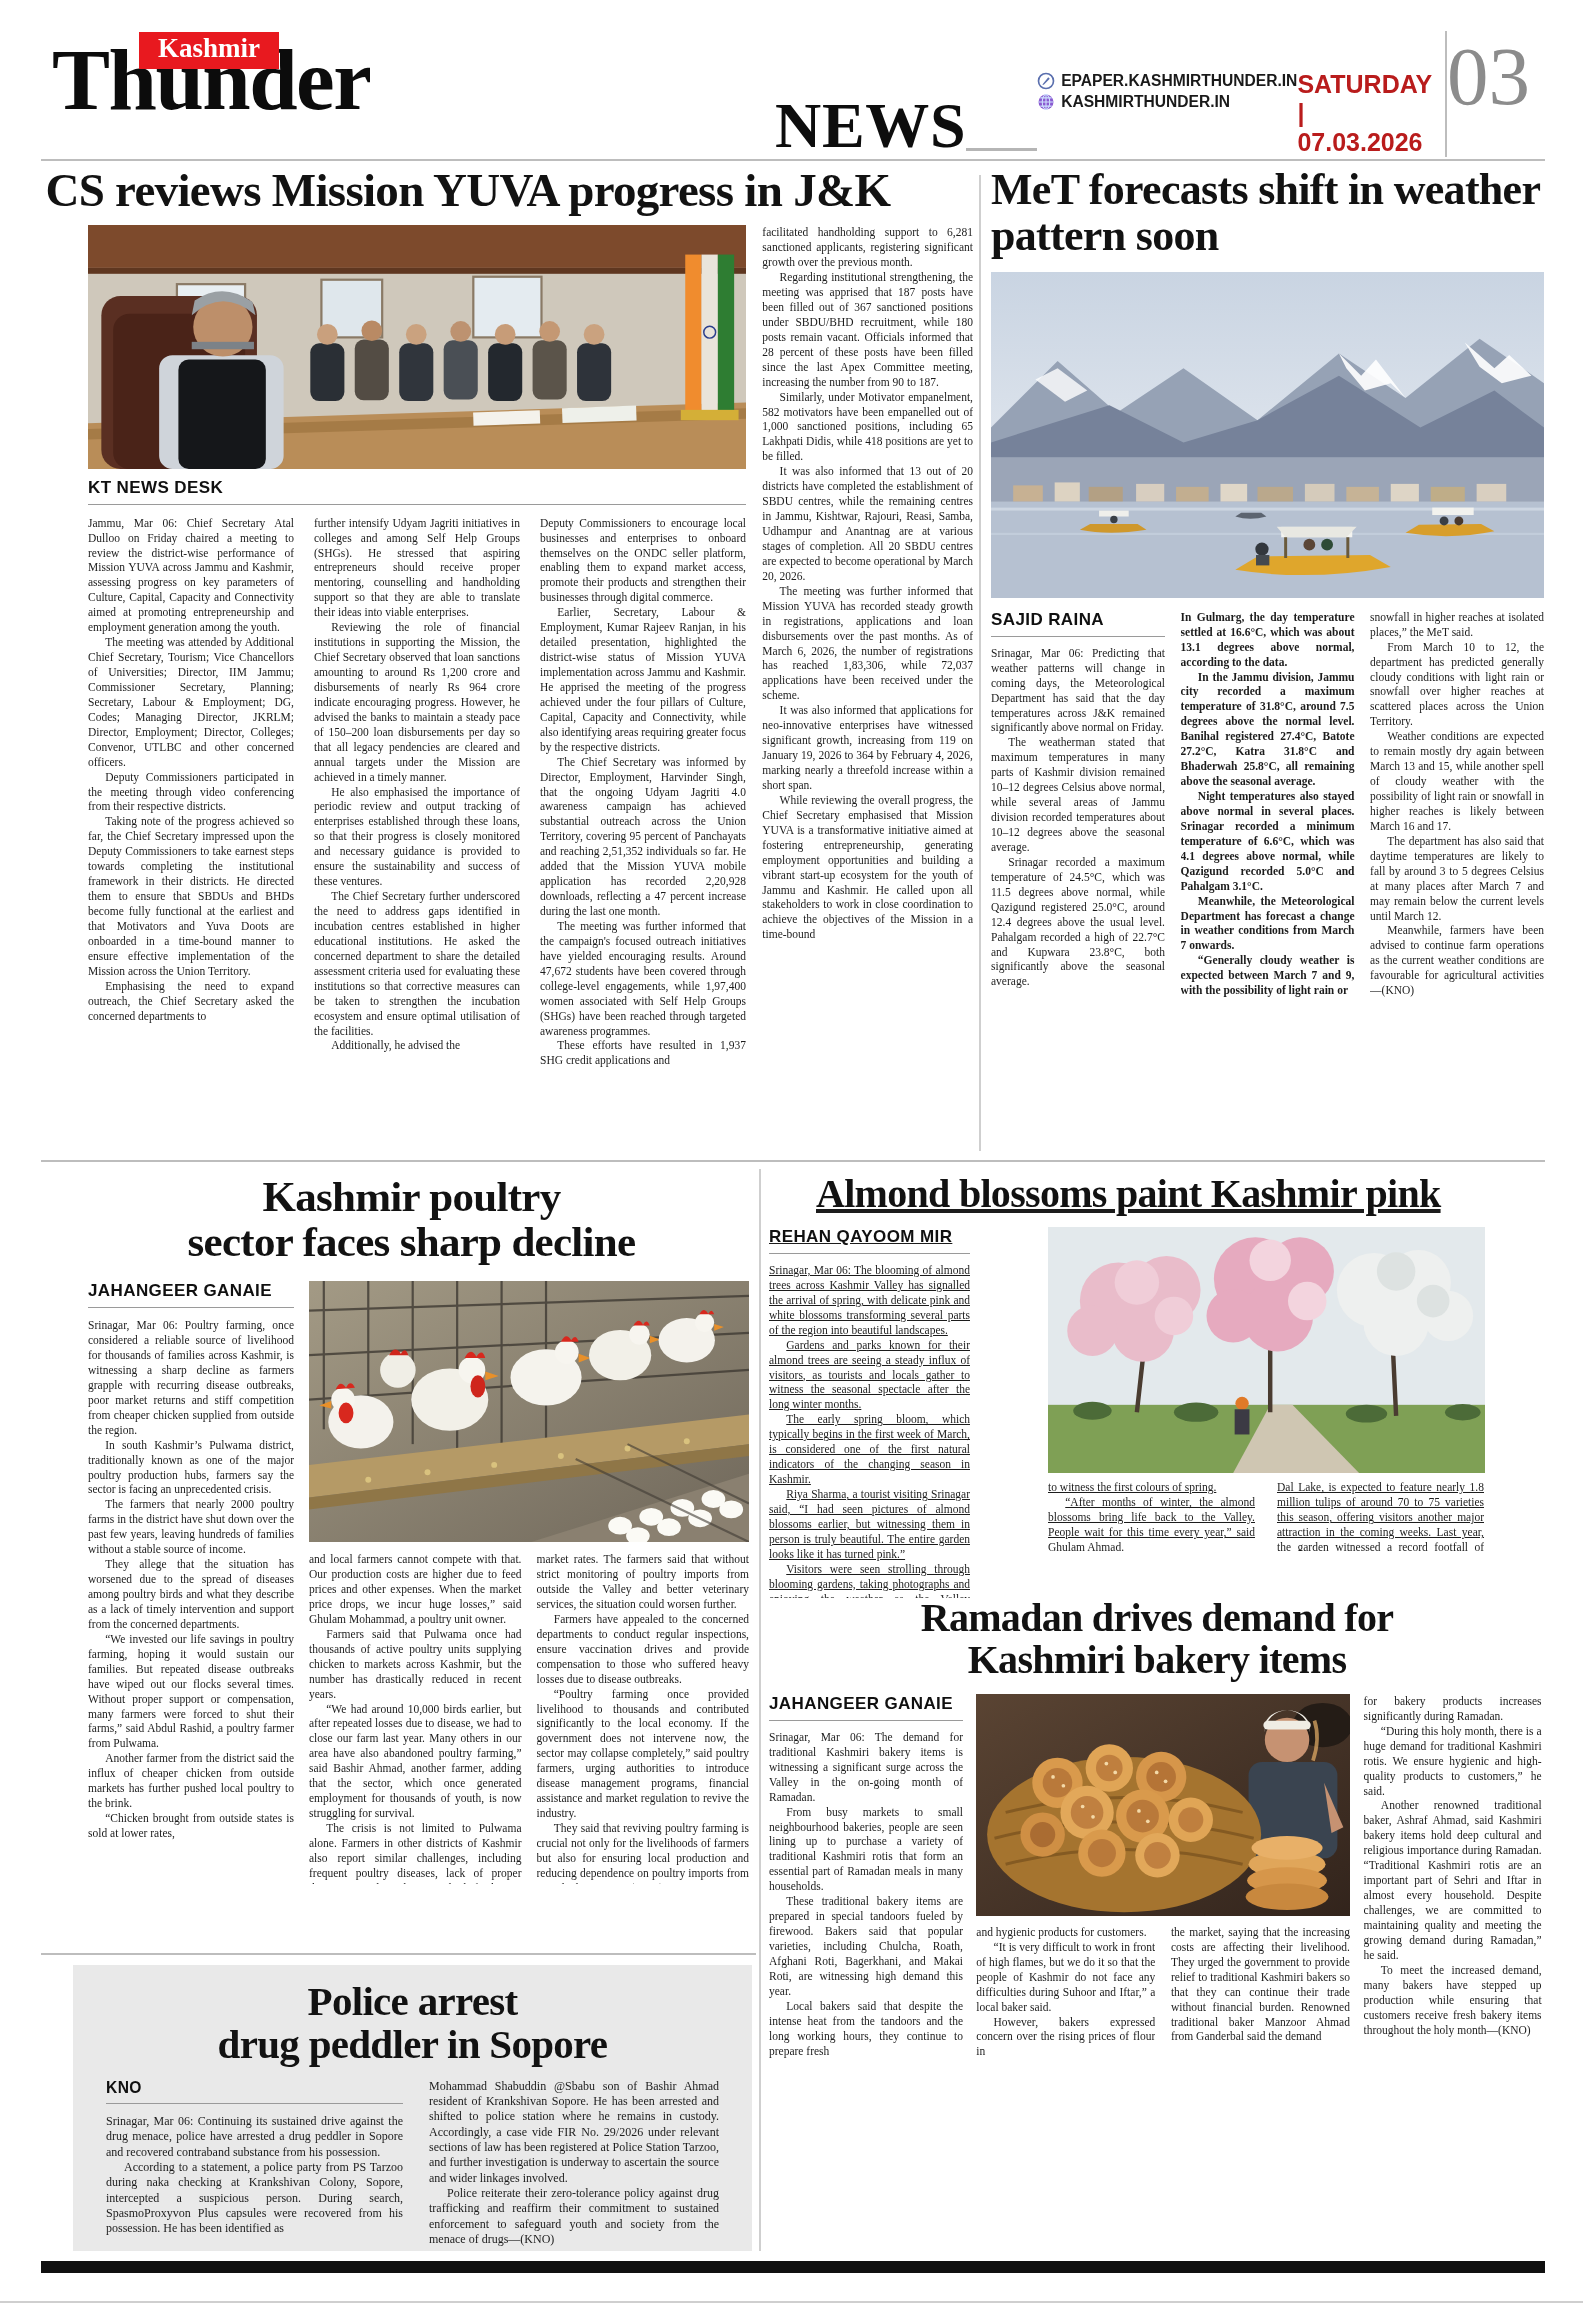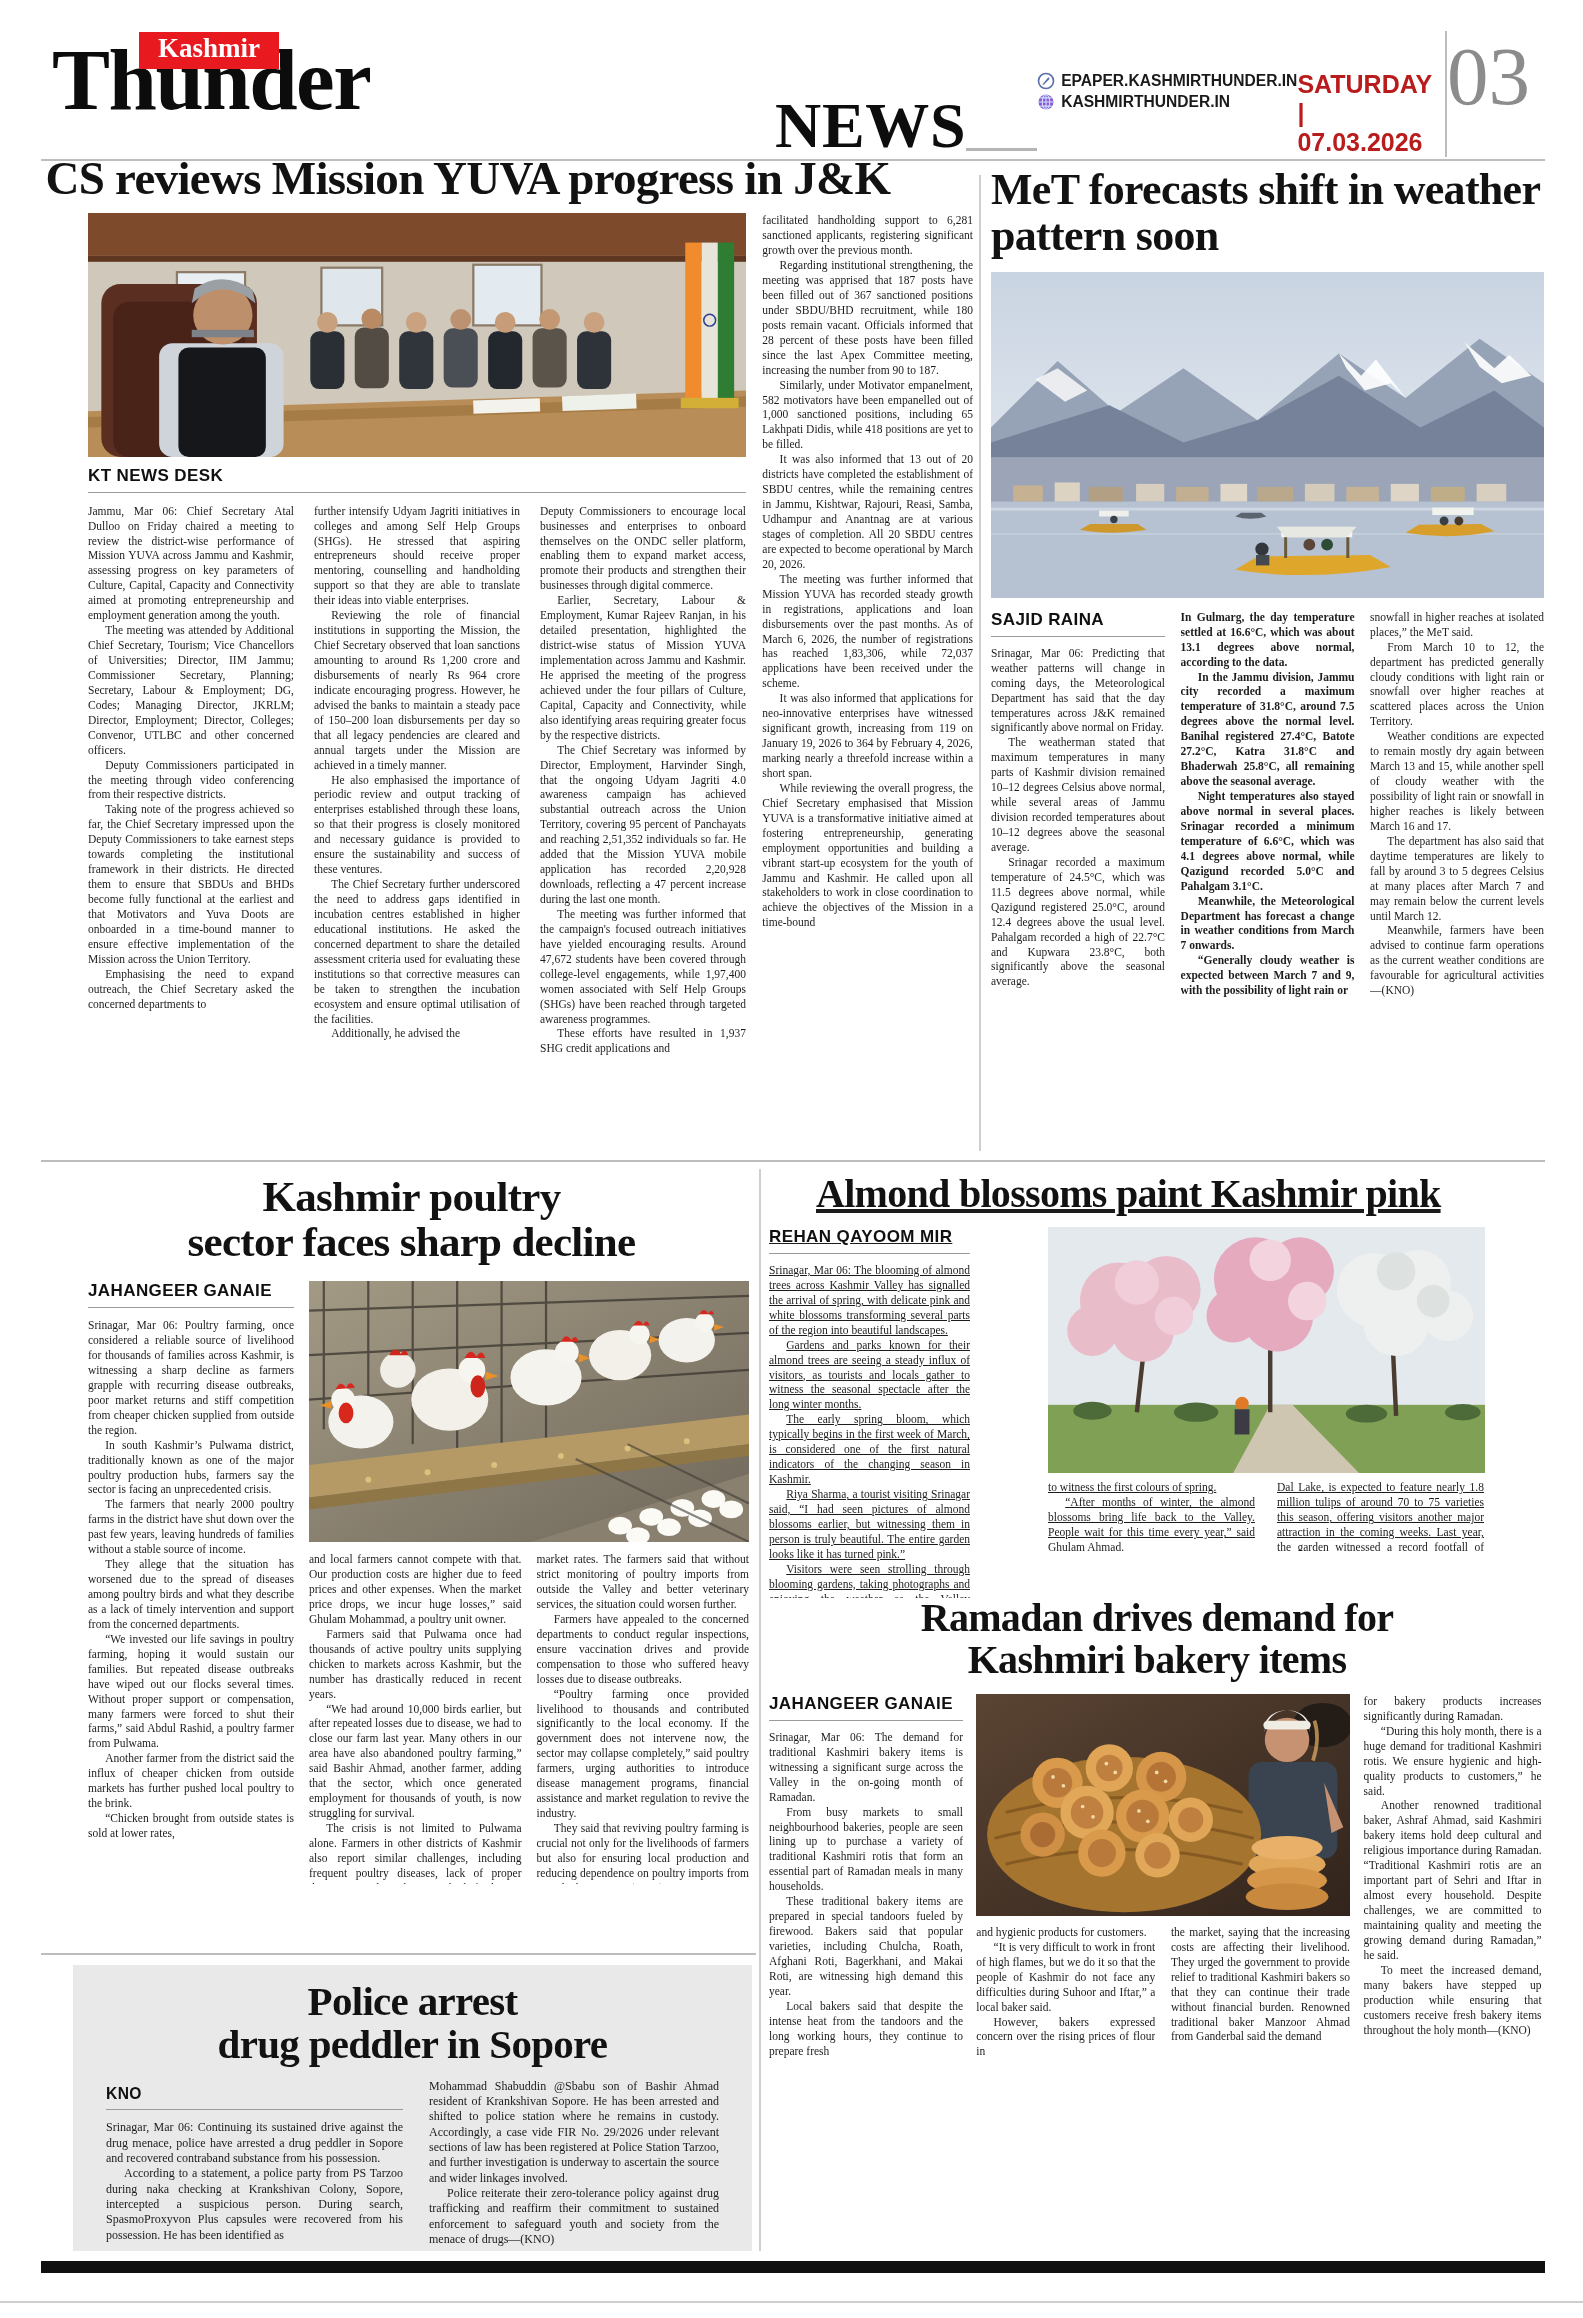--- a/index.html
+++ b/index.html
@@ -31,21 +31,21 @@
   .byline{font-family:"Liberation Sans",sans-serif;font-weight:700;font-size:17px;letter-spacing:0.4px;color:#101010;
           border-bottom:1.5px solid #9a9a9a;padding-bottom:6px;}
   .col{text-align:justify;overflow:hidden;}
   .col p{margin:0;text-indent:1.5em;}
   .col p:first-child{text-indent:0;}
   .body-15 p{font-size:11.5px;line-height:1.3;}
   .body-16 p{font-size:12px;line-height:1.28;}
   .photo{display:block;}
 
   
-  #a1{left:41px;top:154px;width:932px;height:991px;}
+  #a1{left:41px;top:166px;width:932px;height:991px;}
   #a1 .headline{font-size:47px;margin:0 0 10.4px 4.4px;}
   #a1-row{display:flex;margin-left:47px;gap:16.3px;}
   #a1-left{width:658px;}
   #a1 .byline{margin:9px 0 10.4px 0;}
   #a1-cols{display:flex;gap:20px;height:594px;}
   #a1-cols .col{width:206px;}
   #a1-col4{width:211px;height:874px;}
 
   
   #a2{left:991px;top:167px;width:553px;height:990px;}
@@ -82,21 +82,21 @@
   #a5-colA{width:194px;height:510px;}
   #a5 .byline{margin:0 0 9px 0;}
   #a5-center{width:374px;}
   #a5-cols{display:flex;gap:15.6px;margin-top:9px;height:273px;}
   #a5-cols .col{width:179px;}
   #a5-colD{width:178px;height:510px;}
 
   
   #a6{left:73px;top:1965px;width:679px;height:286px;background:#e9e9e9;box-sizing:border-box;padding:12px 33px;}
   #a6 .headline{font-size:41px;text-align:center;margin:3px 0 13.3px 0;}
-  #a6-row{display:flex;gap:26px;align-items:center;}
+  #a6-row{display:flex;gap:26px;}
   #a6-row .col{width:297px;}
   #a6 .byline{margin:0 0 10.4px 0;font-size:15.6px;}
   #a6-col1-text{height:139px;}
   #a6-col2{height:187px;}
 
   #bottom-bar{left:41px;top:2261px;width:1504px;height:12px;background:#101010;}
   #bottom-hairline{left:0;top:2301px;width:1584px;height:1.5px;background:#cfcfcf;}
 </style>
 </head>
 <body>

